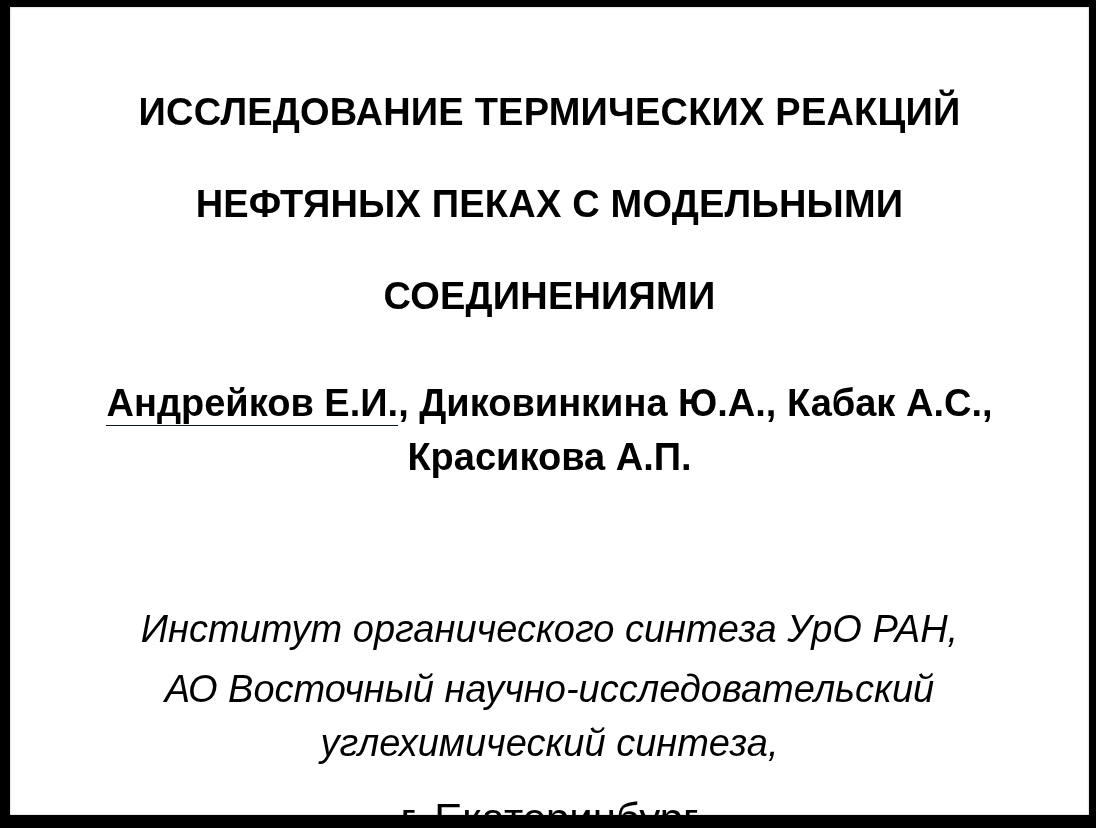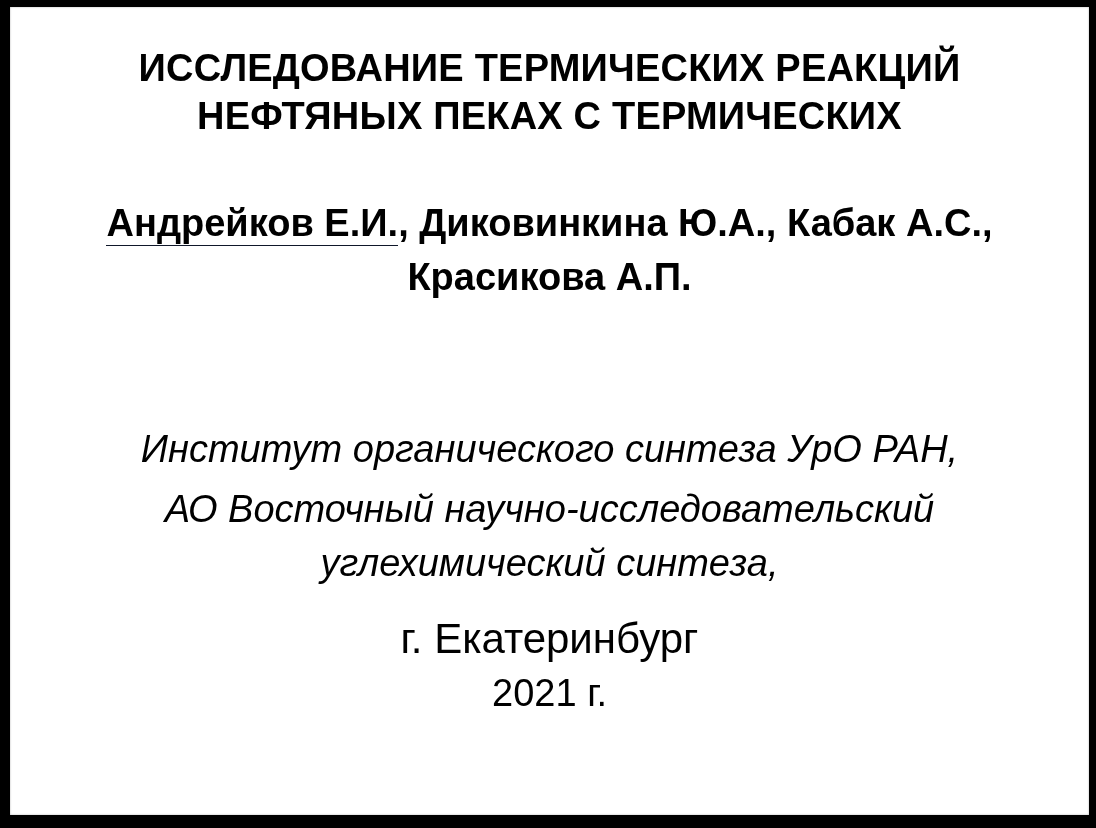--- a/index.html
+++ b/index.html
@@ -27,20 +27,21 @@
   }
   .title-block {
     padding-top: 37px;
     font-weight: bold;
     font-size: 38px;
     line-height: 48px;
     letter-spacing: 0.2px;
   }
   .title-line {
     white-space: nowrap;
+    margin-top: 44px;
   }
   .authors-block {
     margin-top: 56px;
     font-weight: bold;
     font-size: 38px;
     line-height: 54px;
   }
   .authors-line {
     white-space: nowrap;
   }
@@ -74,21 +75,22 @@
     white-space: nowrap;
   }
 </style>
 </head>
 <body>
 
 <div class="slide">
 
   <div class="title-block">
     <div class="title-line">ИССЛЕДОВАНИЕ ТЕРМИЧЕСКИХ РЕАКЦИЙ</div>
-    <div class="title-line">НЕФТЯНЫХ ПЕКАХ С ТЕРМИЧЕСКИХ</div>
+    <div class="title-line">НЕФТЯНЫХ ПЕКАХ С МОДЕЛЬНЫМИ</div>
+    <div class="title-line">СОЕДИНЕНИЯМИ</div>
   </div>
 
   <div class="authors-block">
     <div class="authors-line"><span class="underlined-name">Андрейков Е.И.</span><span>, Диковинкина Ю.А., Кабак А.С.,</span></div>
     <div class="authors-line">Красикова А.П.</div>
   </div>
 
   <div class="affiliation-block">
     <div class="affil-line first">Институт органического синтеза УрО РАН,</div>
     <div class="affil-line">АО Восточный научно-исследовательский</div>

